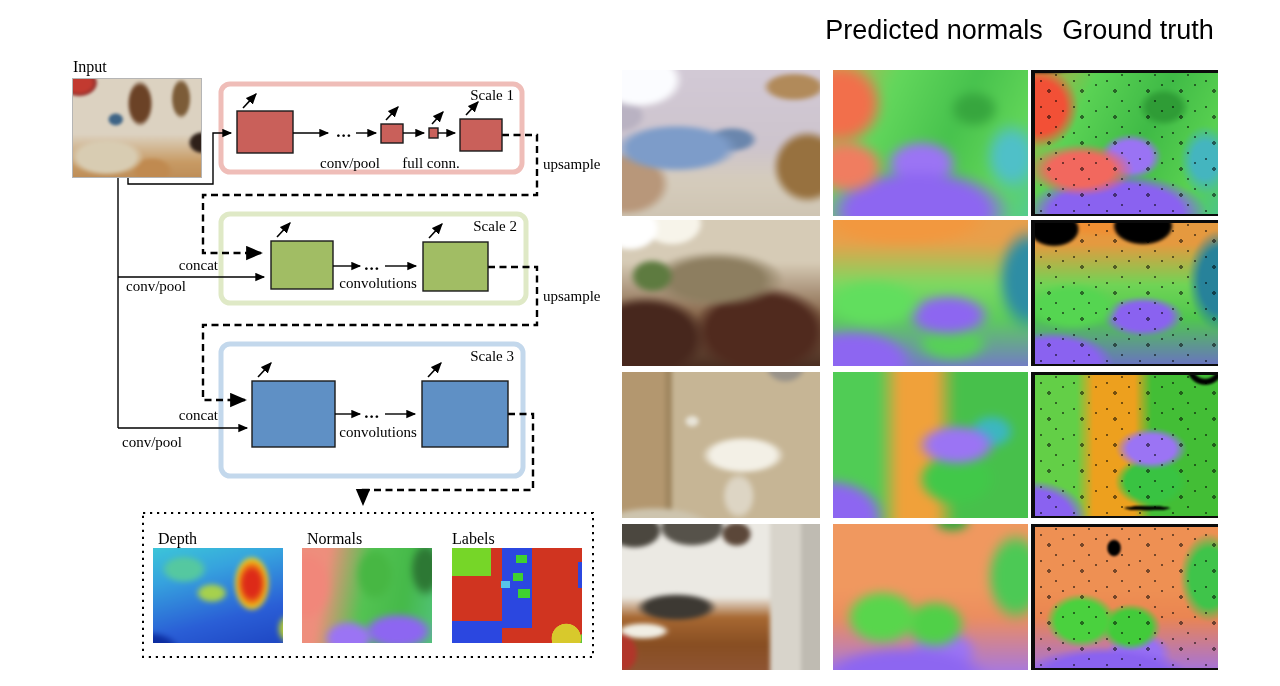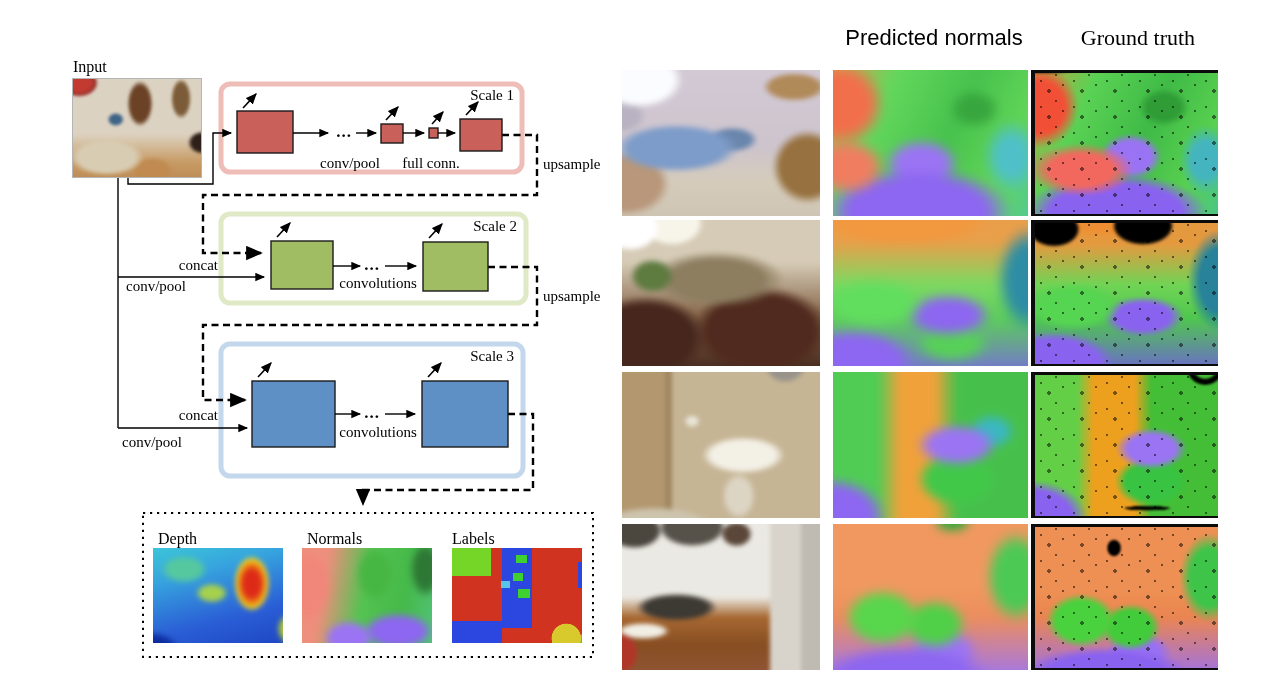--- a/index.html
+++ b/index.html
@@ -21,23 +21,23 @@
   .col-gt{left:1031px;width:187px;box-sizing:border-box;
           border-left:4px solid #0b0b0b;border-top:3px solid #0b0b0b;border-bottom:2px solid #0b0b0b;}
   .row-1{top:70px;} .row-2{top:220px;} .row-3{top:372px;} .row-4{top:524px;}
   .gridcell{height:146px;}
   .speck{position:absolute;inset:0;opacity:.5;background-size:33px 26px;background-image:
     radial-gradient(circle 1.5px at 6px 8px,#000 98%,transparent),
     radial-gradient(circle 1.2px at 21px 2px,#000 98%,transparent),
     radial-gradient(circle 1.7px at 14px 18px,#000 98%,transparent),
     radial-gradient(circle 1.1px at 28px 12px,#000 98%,transparent);}
 
-  .hdr{position:absolute;top:25px;font-family:"Liberation Sans","DejaVu Sans",sans-serif;
-       font-size:22px;color:#000;text-align:center;}
-  #hdr-pred{left:824px;width:220px;} #hdr-gt{left:1056px;width:164px;font-family:Liberation Serif, serif;}
+  .hdr{position:absolute;top:15px;font-family:"Liberation Sans","DejaVu Sans",sans-serif;
+       font-size:27px;color:#000;text-align:center;}
+  #hdr-pred{left:824px;width:220px;} #hdr-gt{left:1056px;width:164px;}
 
   
   #p-input{filter:blur(1.5px);background:
     radial-gradient(ellipse 24px 18px at 12% 13%,#c23a30 0 50%,#93302c 68%,rgba(147,48,44,0) 78%),
     radial-gradient(ellipse 18px 32px at 52% 30%,#6b4226 0 55%,transparent 72%),
     radial-gradient(ellipse 14px 28px at 79% 26%,#7c5c38 0 55%,transparent 72%),
     radial-gradient(ellipse 11px 9px at 36% 43%,#3e6486 0 55%,transparent 74%),
     radial-gradient(ellipse 52px 26px at 30% 74%,#d8ccb2 0 55%,transparent 72%),
     radial-gradient(ellipse 20px 16px at 93% 62%,#2e2019 0 55%,transparent 72%),
     radial-gradient(ellipse 30px 20px at 60% 85%,#c08a50 0 50%,transparent 70%),

